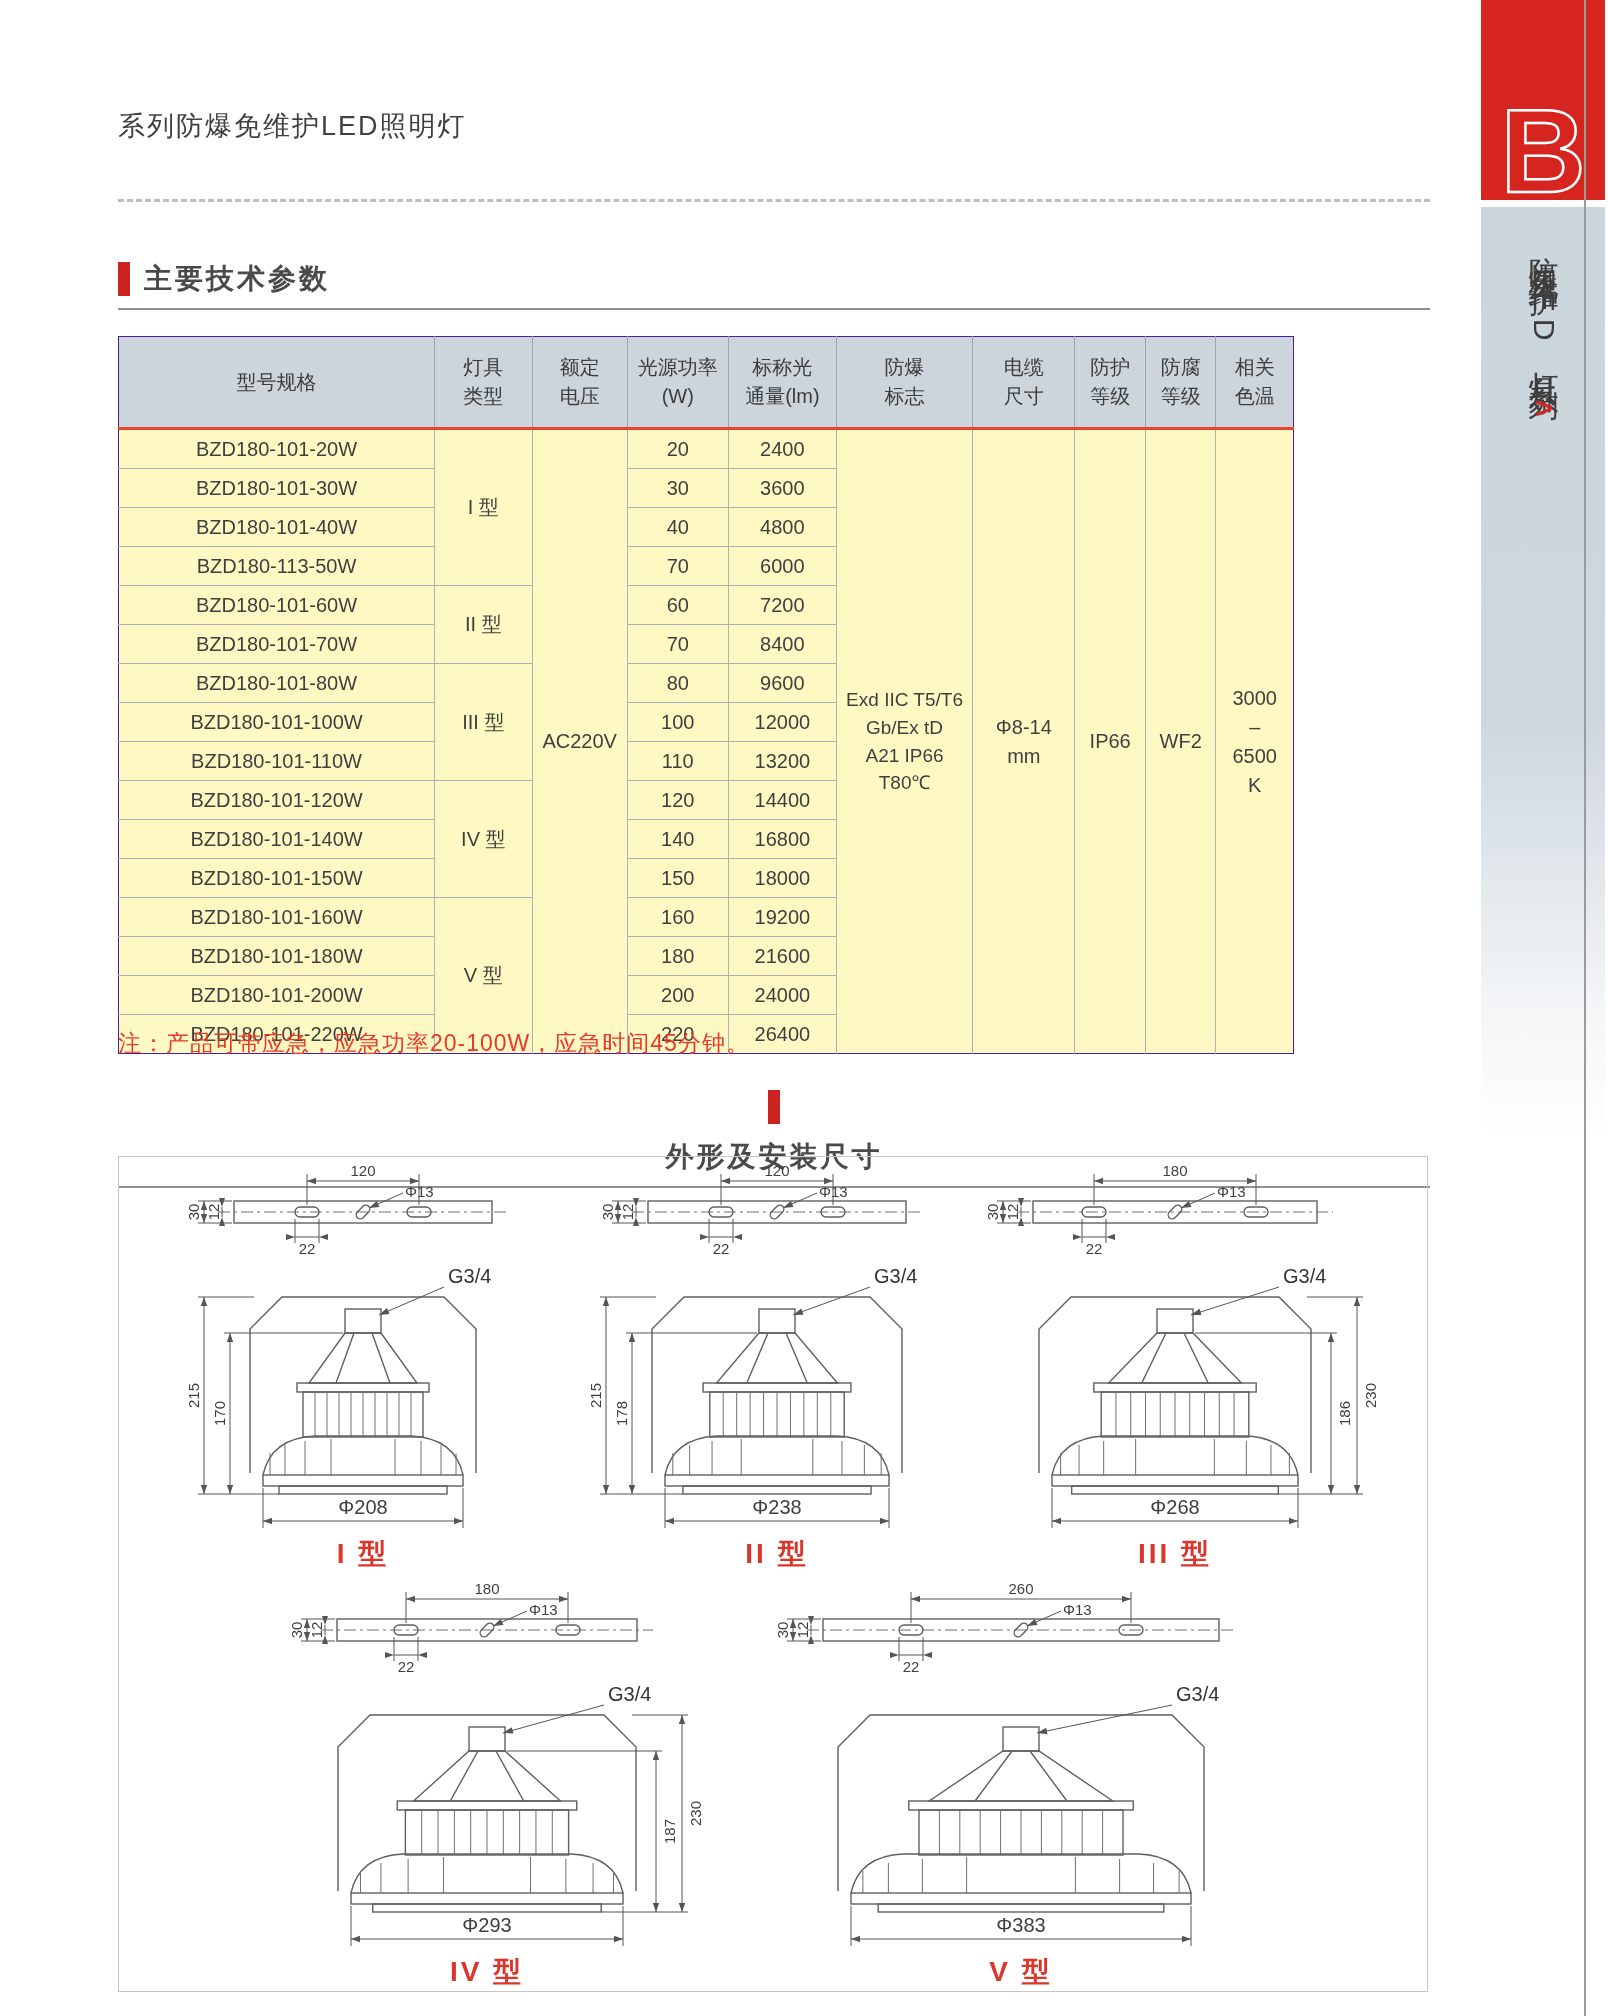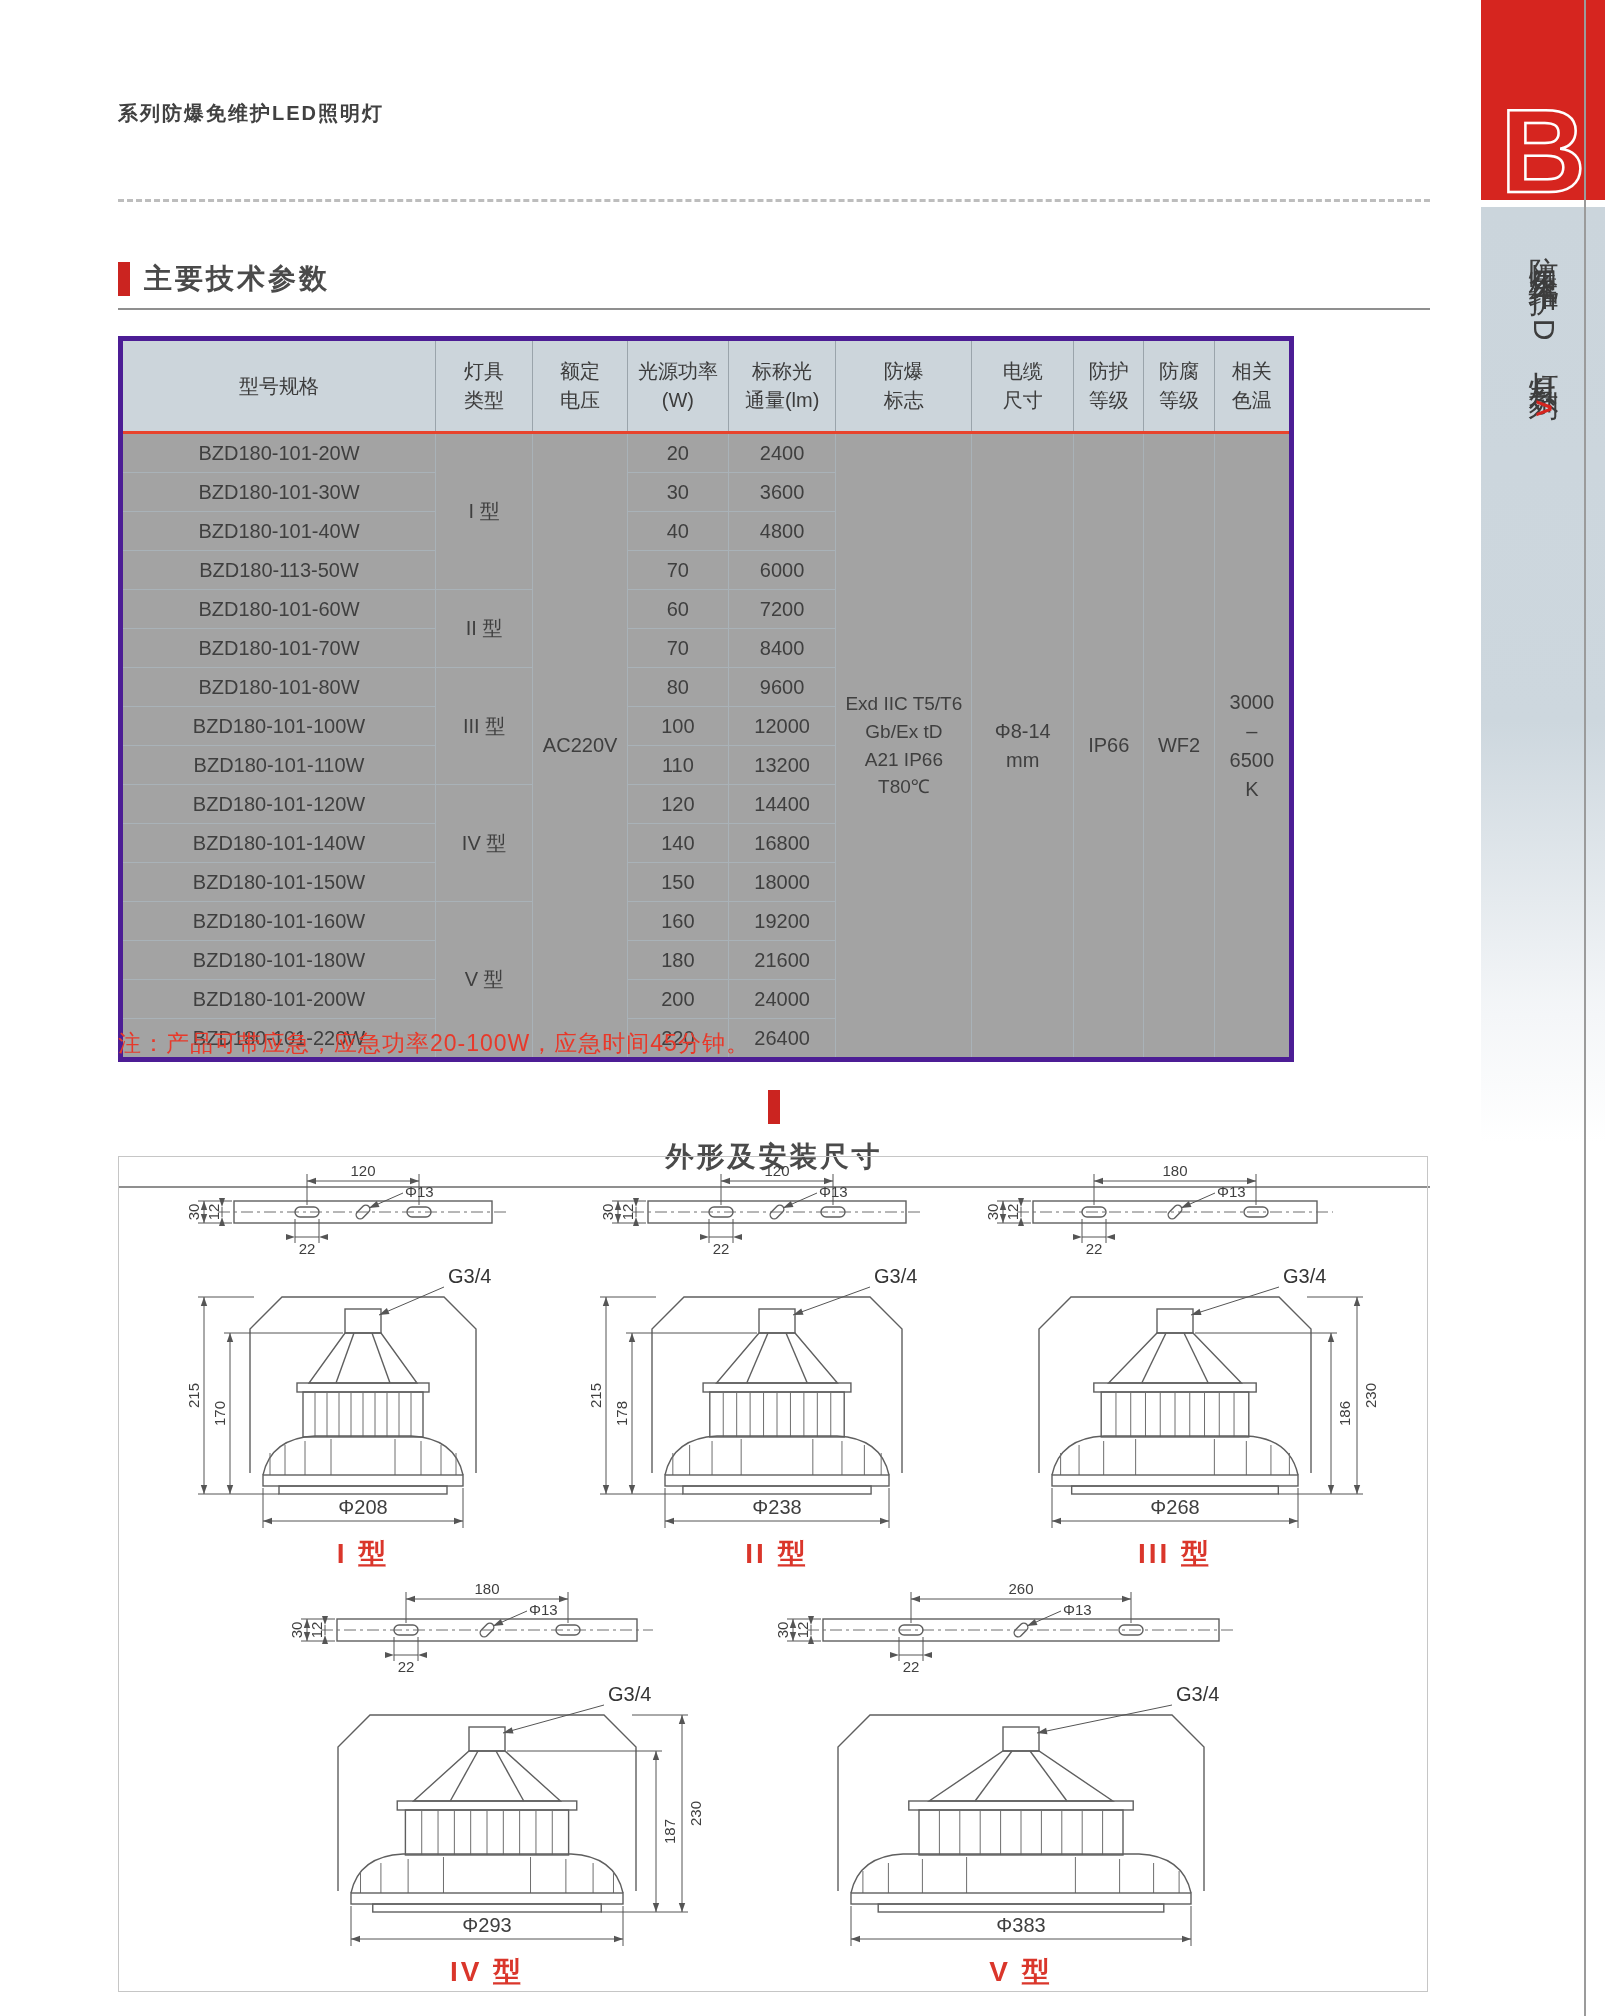--- a/index.html
+++ b/index.html
@@ -4,30 +4,30 @@
 <style>
   html,body{margin:0;padding:0;}
   body{
     width:1608px;height:2016px;position:relative;background:#ffffff;
     font-family:"Liberation Sans",sans-serif;color:#3f3f3f;overflow:hidden;
   }
   .abs{position:absolute;}
   
   .title-block{left:118px;top:92px;}
   .title-line1{font-size:36px;font-weight:bold;color:#414141;letter-spacing:1px;}
-  .title-line2{font-size:20px;font-weight:bold;color:#414141;margin-top:8px;letter-spacing:2px;}
+  .title-line2{font-size:27px;font-weight:normal;color:#414141;margin-top:16px;letter-spacing:2px;}
   .dashed-divider{left:118px;top:199px;width:1312px;height:0;border-top:3px dashed #bdbdbd;}
   
   .sec{left:118px;width:1312px;display:flex;align-items:center;gap:14px;
        border-bottom:2px solid #8f8f8f;padding-bottom:10px;}
   .sec .bar{width:12px;height:34px;background:#cb2420;flex:0 0 auto;}
   .sec .t{font-size:28px;font-weight:bold;color:#4a4a4a;letter-spacing:3px;}
   
   table.params{left:118px;top:336px;width:1176px;position:absolute;border-collapse:collapse;
-     table-layout:fixed;background:#a3a3a3;border:5px solid #4c1d95;}
+     table-layout:fixed;background:#fef9c3;border:1px solid #4c1d95;}
   table.params th{
      background:#ccd5db;font-size:20px;font-weight:normal;color:#3c3c3c;height:88px;
      vertical-align:middle;text-align:center;white-space:pre-line;line-height:1.45;
      border-left:1px solid #9aa4ab;border-bottom:3px solid #e8432c;}
   table.params th:first-child{border-left:none;}
   table.params td{
      font-size:20px;color:#3f3f3f;text-align:center;vertical-align:middle;height:36px;
      border-left:1px solid #a9b2b8;border-top:1px solid #a9b2b8;line-height:1.45;}
   table.params td:first-child{border-left:none;}
   table.params td.r0{border-top:none;}

